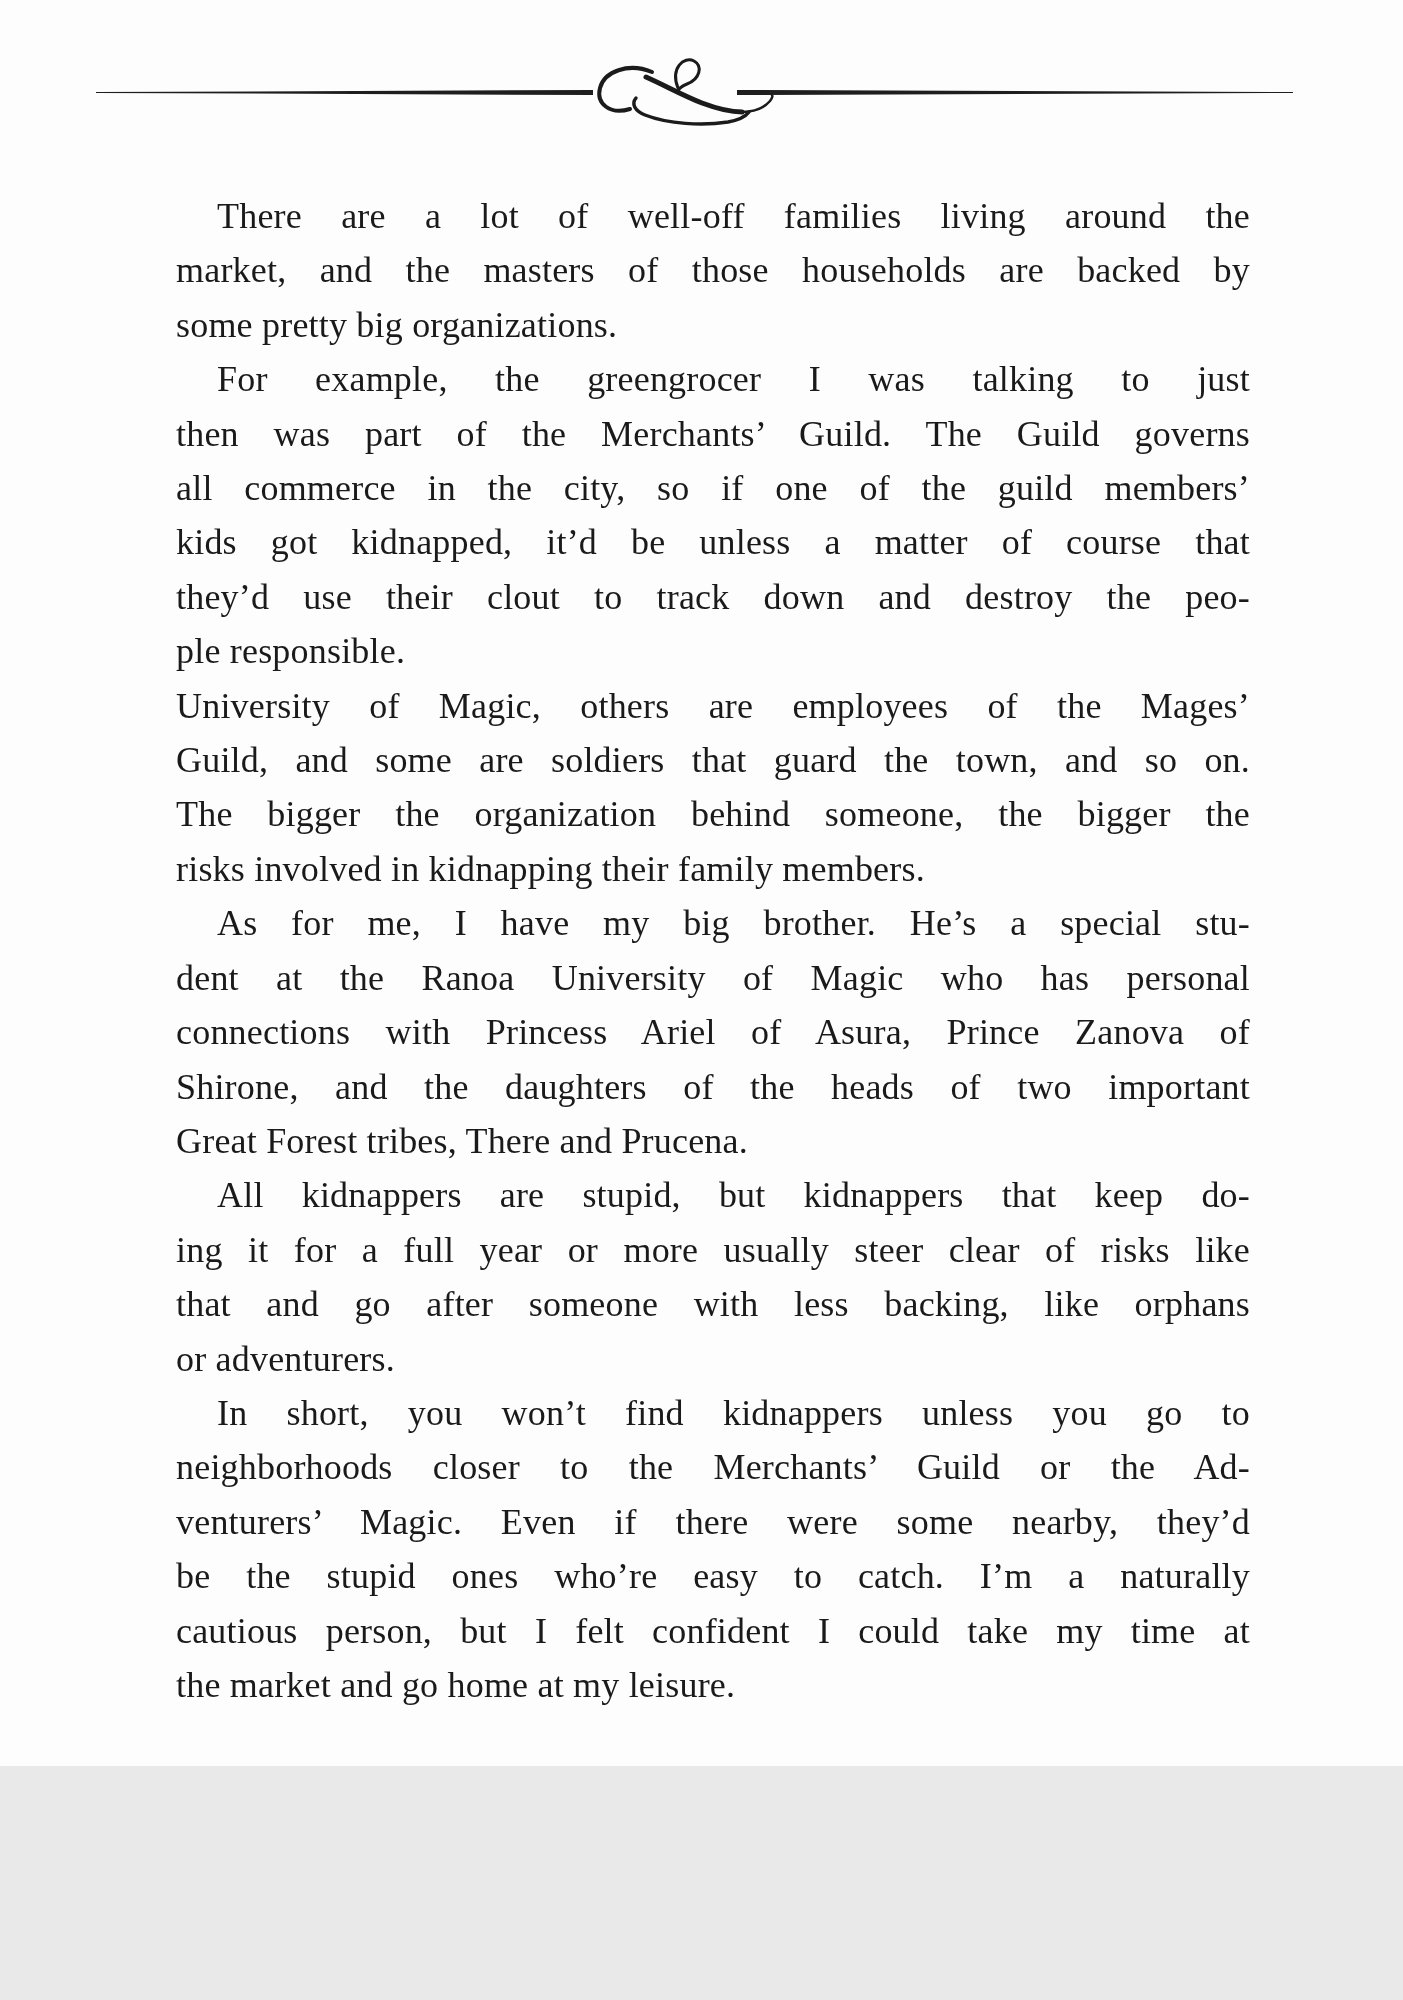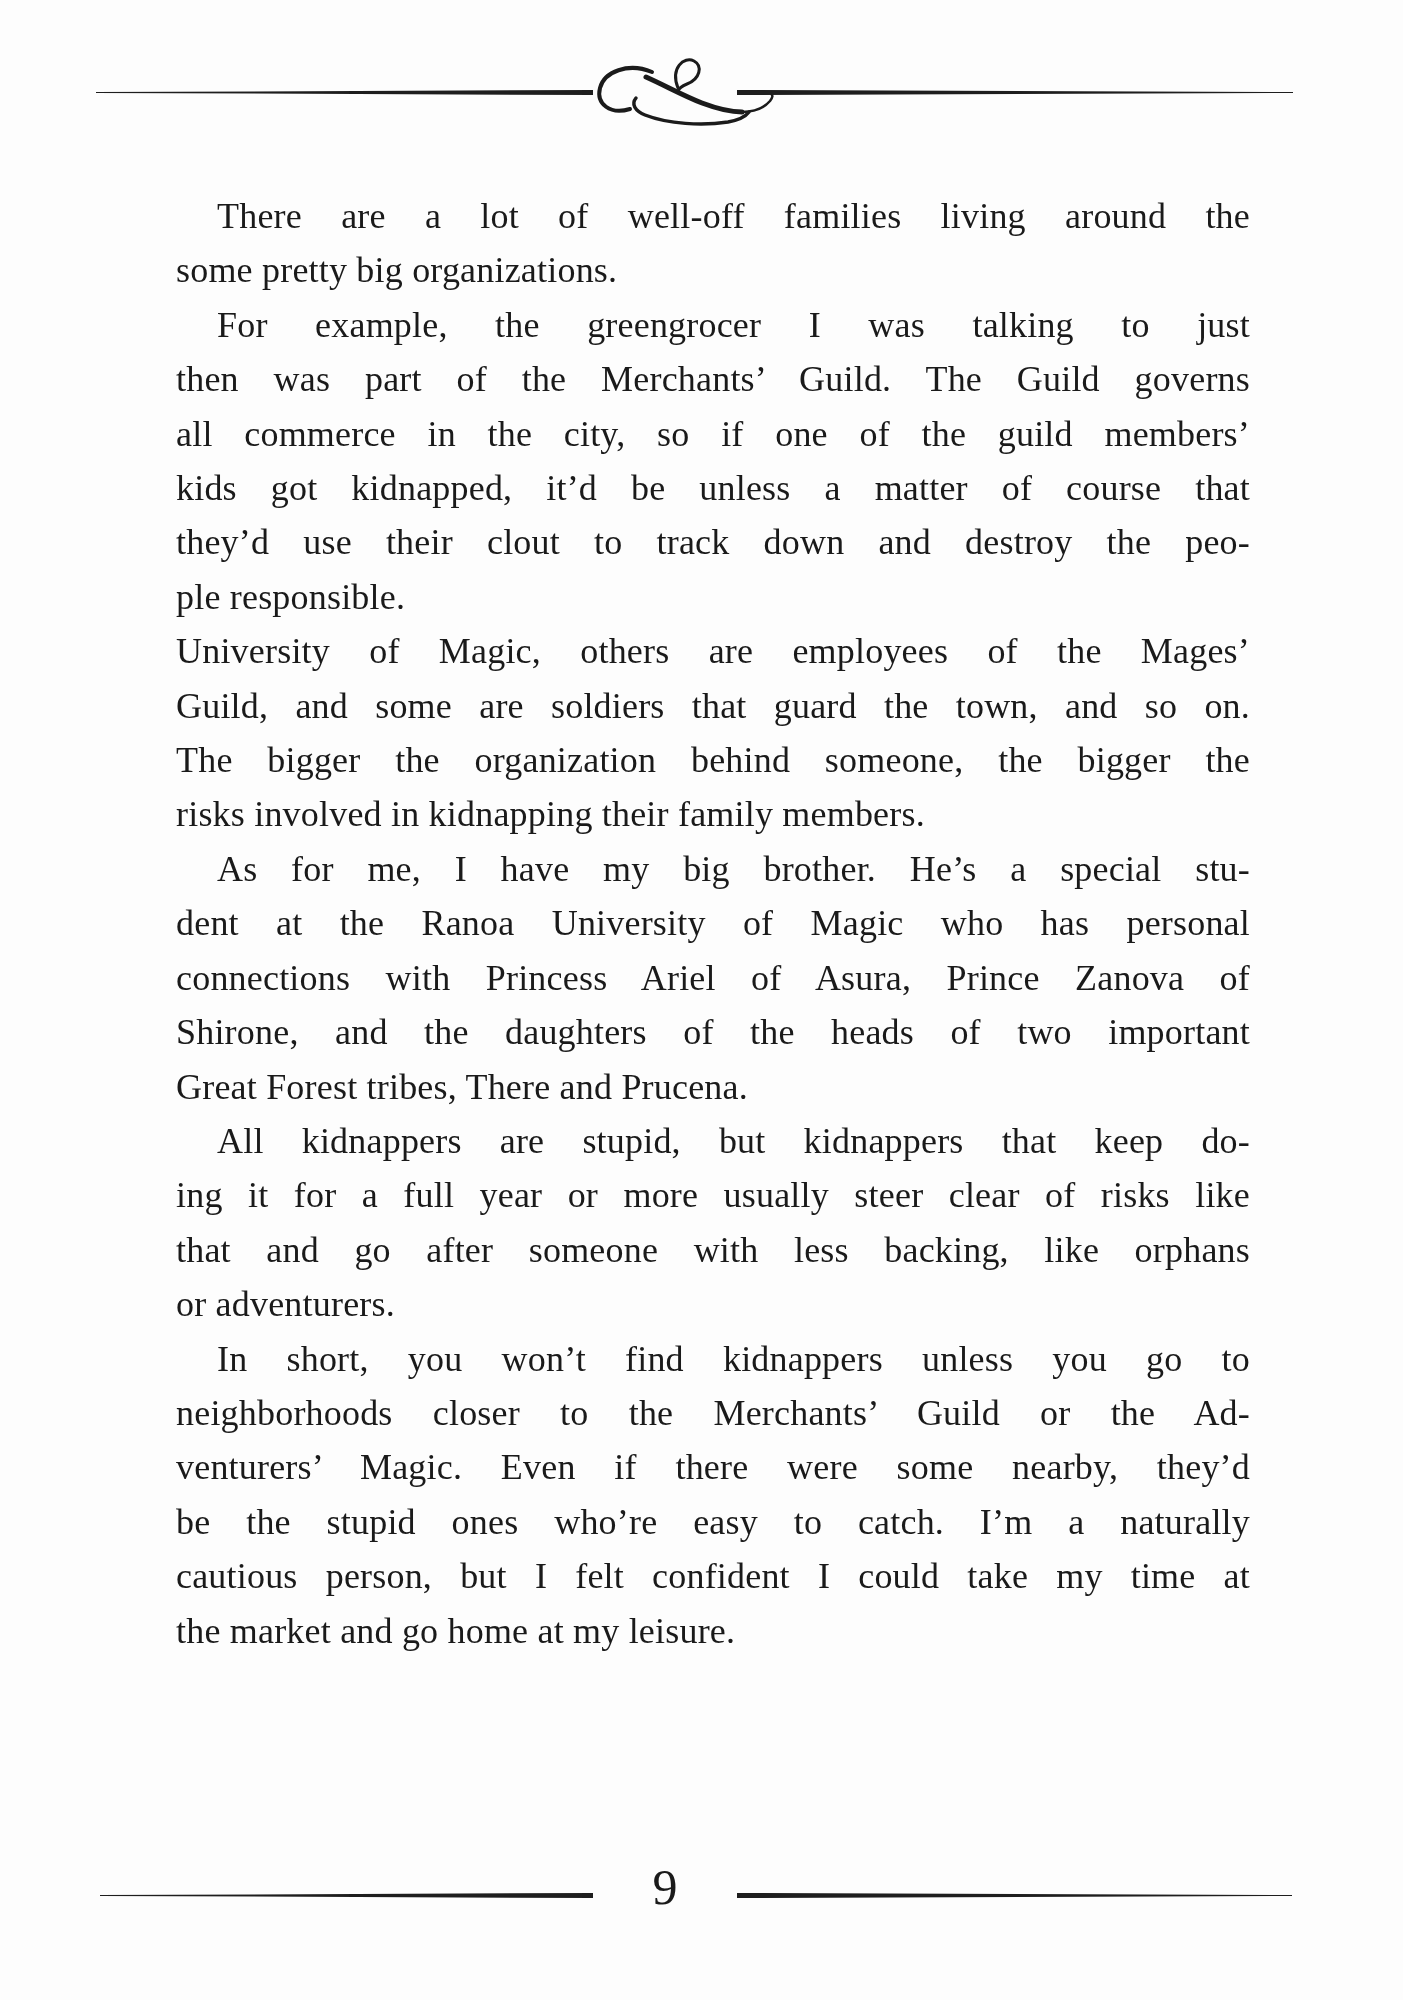--- a/index.html
+++ b/index.html
@@ -1,21 +1,21 @@
 <!DOCTYPE html>
 <html><head>
 <meta charset="utf-8">
 <style>
   html, body { margin: 0; padding: 0; }
   body { background: #e9e9e9; }
 
   .page {
     position: relative;
     width: 1403px;
-    height: 2000px;
+    height: 1766px;
     margin: 0 auto;
     background: #fdfdfd;
     overflow: hidden;
     font-family: "Liberation Serif", "DejaVu Serif", serif;
     color: #1a1a1a;
   }
 
   
   .rule {
     position: absolute;
@@ -91,20 +91,21 @@
       <path d="M56 22 C76 31 94 41 112 48 C128 54 142 57 152 57" stroke-width="5"></path>
       <path d="M152 57 C164 57 174 53 180 46 C183 42 183 40 181 39" stroke-width="2.5"></path>
       <path d="M88 33 C80 13 94 1 104 6 C113 11 110 24 97 29 C92 31 89 33 88 36" stroke-width="3"></path>
       <path d="M46 43 C41 49 45 56 55 60 C78 69 112 71 138 67 C149 65 156 61 159 57" stroke-width="3.5"></path>
     </svg>
     <div class="rule taper-right top-right"></div>
   </div>
 
   <div class="text-block" id="text-block">
       <div class="line pfirst">There are a lot of well-off families living around the</div>
+      <div class="line">market, and the masters of those households are backed by</div>
       <div class="line plast">some pretty big organizations.</div>
       <div class="line pfirst">For example, the greengrocer I was talking to just</div>
       <div class="line">then was part of the Merchants’ Guild. The Guild governs</div>
       <div class="line">all commerce in the city, so if one of the guild members’</div>
       <div class="line">kids got kidnapped, it’d be unless a matter of course that</div>
       <div class="line">they’d use their clout to track down and destroy the peo-</div>
       <div class="line plast">ple responsible.</div>
       <div class="line">University of Magic, others are employees of the Mages’</div>
       <div class="line">Guild, and some are soldiers that guard the town, and so on.</div>
       <div class="line">The bigger the organization behind someone, the bigger the</div>

